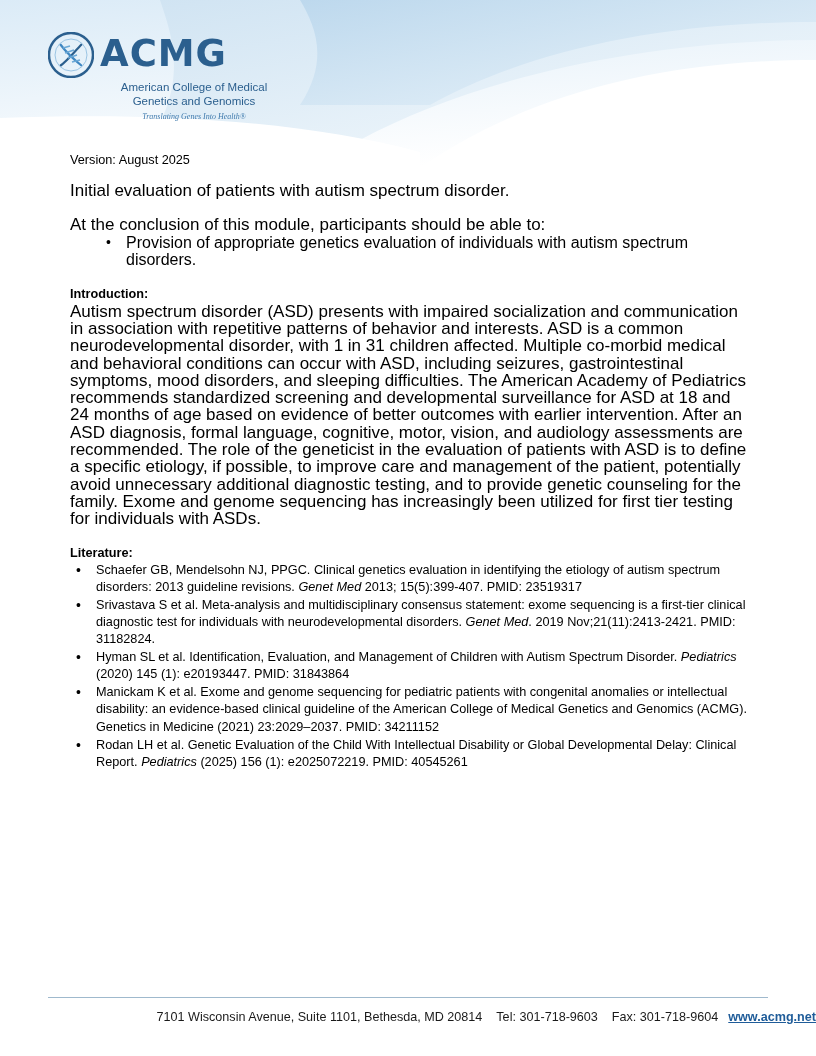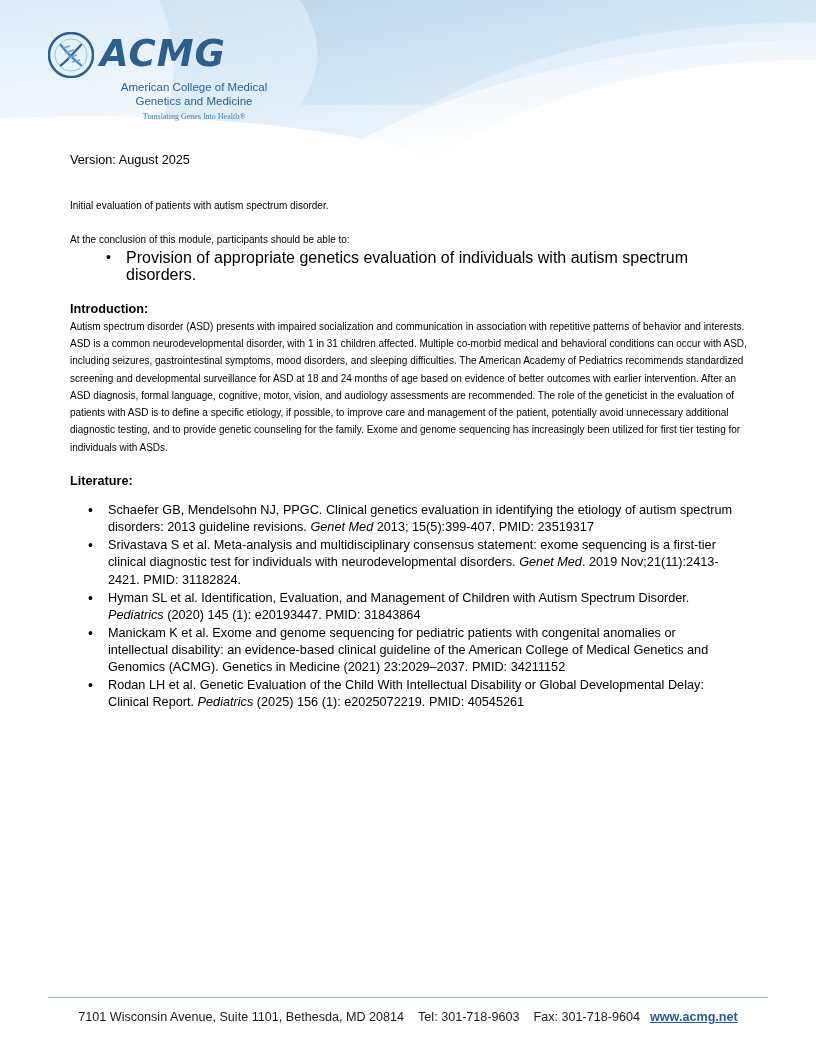--- a/index.html
+++ b/index.html
@@ -45,38 +45,38 @@
   .logo-word {
     position: absolute;
     top: 4px;
     left: 52px;
     font-family: "DejaVu Sans", sans-serif;
     font-size: 37px;
     font-weight: bold;
     letter-spacing: 1px;
     color: #2b5f8e;
     line-height: 40px;
-    font-style: italic;
   }
   .logo-sub {
     position: absolute;
     top: 50px;
     left: 56px;
     font-family: "Liberation Sans", sans-serif;
     font-size: 11.5px;
     color: #2b5f8e;
     line-height: 14px;
     text-align: center;
     width: 180px;
   }
   .logo-tag {
     position: absolute;
     top: 82px;
     left: 56px;
     font-family: "Liberation Serif", serif;
+    font-style: italic;
     font-size: 8px;
     color: #3f7aad;
     width: 180px;
     text-align: center;
   }
 
   
   .content {
     position: absolute;
     top: 152px;
@@ -87,30 +87,30 @@
     font-family: "Liberation Sans", sans-serif;
     font-size: 16.5px;
     font-weight: bold;
     color: #1f5c99;
     margin: 0 0 2px 0;
     line-height: 20px;
   }
   .version {
     font-size: 12.7px;
     line-height: 17px;
-    margin: 0 0 28px 0;
+    margin: 0 0 13px 0;
   }
   .sect-head {
     font-size: 12.7px;
     font-weight: bold;
     margin: 0;
     line-height: 17px;
   }
   .para {
-    font-size: 10px;
+    font-size: 17px;
     line-height: 17.3px;
     margin: 0;
     text-align: left;
   }
   .gap { height: 17px; }
 
   ul.bullets {
     margin: 0;
     padding: 0;
     list-style: none;
@@ -125,21 +125,21 @@
   ul.bullets li:before {
     content: "\2022";
     position: absolute;
     left: 36px;
     top: 0;
     font-size: 14px;
     line-height: 17px;
   }
 
   ul.lit {
-    margin: 12px;
+    margin: 0;
     padding: 0;
     list-style: none;
   }
   ul.lit li {
     position: relative;
     padding-left: 26px;
     font-size: 12.7px;
     line-height: 17.3px;
     margin: 0 0 0.5px 0;
   }
@@ -160,21 +160,21 @@
     top: 997px;
     width: 720px;
     height: 1px;
     background: #9fb9cd;
   }
   .footer {
     position: absolute;
     top: 1010px;
     left: 0;
     width: 816px;
-    text-align: center;
+    text-align: right;
     font-family: "Liberation Sans", sans-serif;
     font-size: 12.6px;
     color: #1a1a1a;
   }
   .footer .url {
     color: #1f5c99;
     font-weight: bold;
     margin-left: 10px;
   }
   .footer .seg { white-space: nowrap; }
@@ -210,21 +210,21 @@
   <svg class="logo-mark" viewBox="0 0 46 46" xmlns="http://www.w3.org/2000/svg">
     <circle cx="23" cy="23" r="22" fill="none" stroke="#2b5f8e" stroke-width="2.5"></circle>
     <path d="M12,34 C20,28 26,20 34,12" stroke="#2b5f8e" stroke-width="2.2" fill="none"></path>
     <path d="M12,12 C18,20 24,26 34,34" stroke="#3f87c2" stroke-width="2.2" fill="none"></path>
     <path d="M15,16 L22,14 M17,21 L26,18 M20,26 L29,23 M24,30 L32,28" stroke="#6ba8d6" stroke-width="1.6"></path>
     <circle cx="23" cy="23" r="16" fill="none" stroke="#9cc5e4" stroke-width="1"></circle>
   </svg>
   <div class="logo-word">ACMG</div>
   <div class="logo-sub">
     <div>American College of Medical</div>
-    <div>Genetics and Medicine</div>
+    <div>Genetics and Genomics</div>
   </div>
   <div class="logo-tag">Translating Genes Into Health®</div>
 </div>
 
 <div class="content">
 
   <p class="version">Version: August 2025</p>
 
   <p class="para">Initial evaluation of patients with autism spectrum disorder.</p>
 

